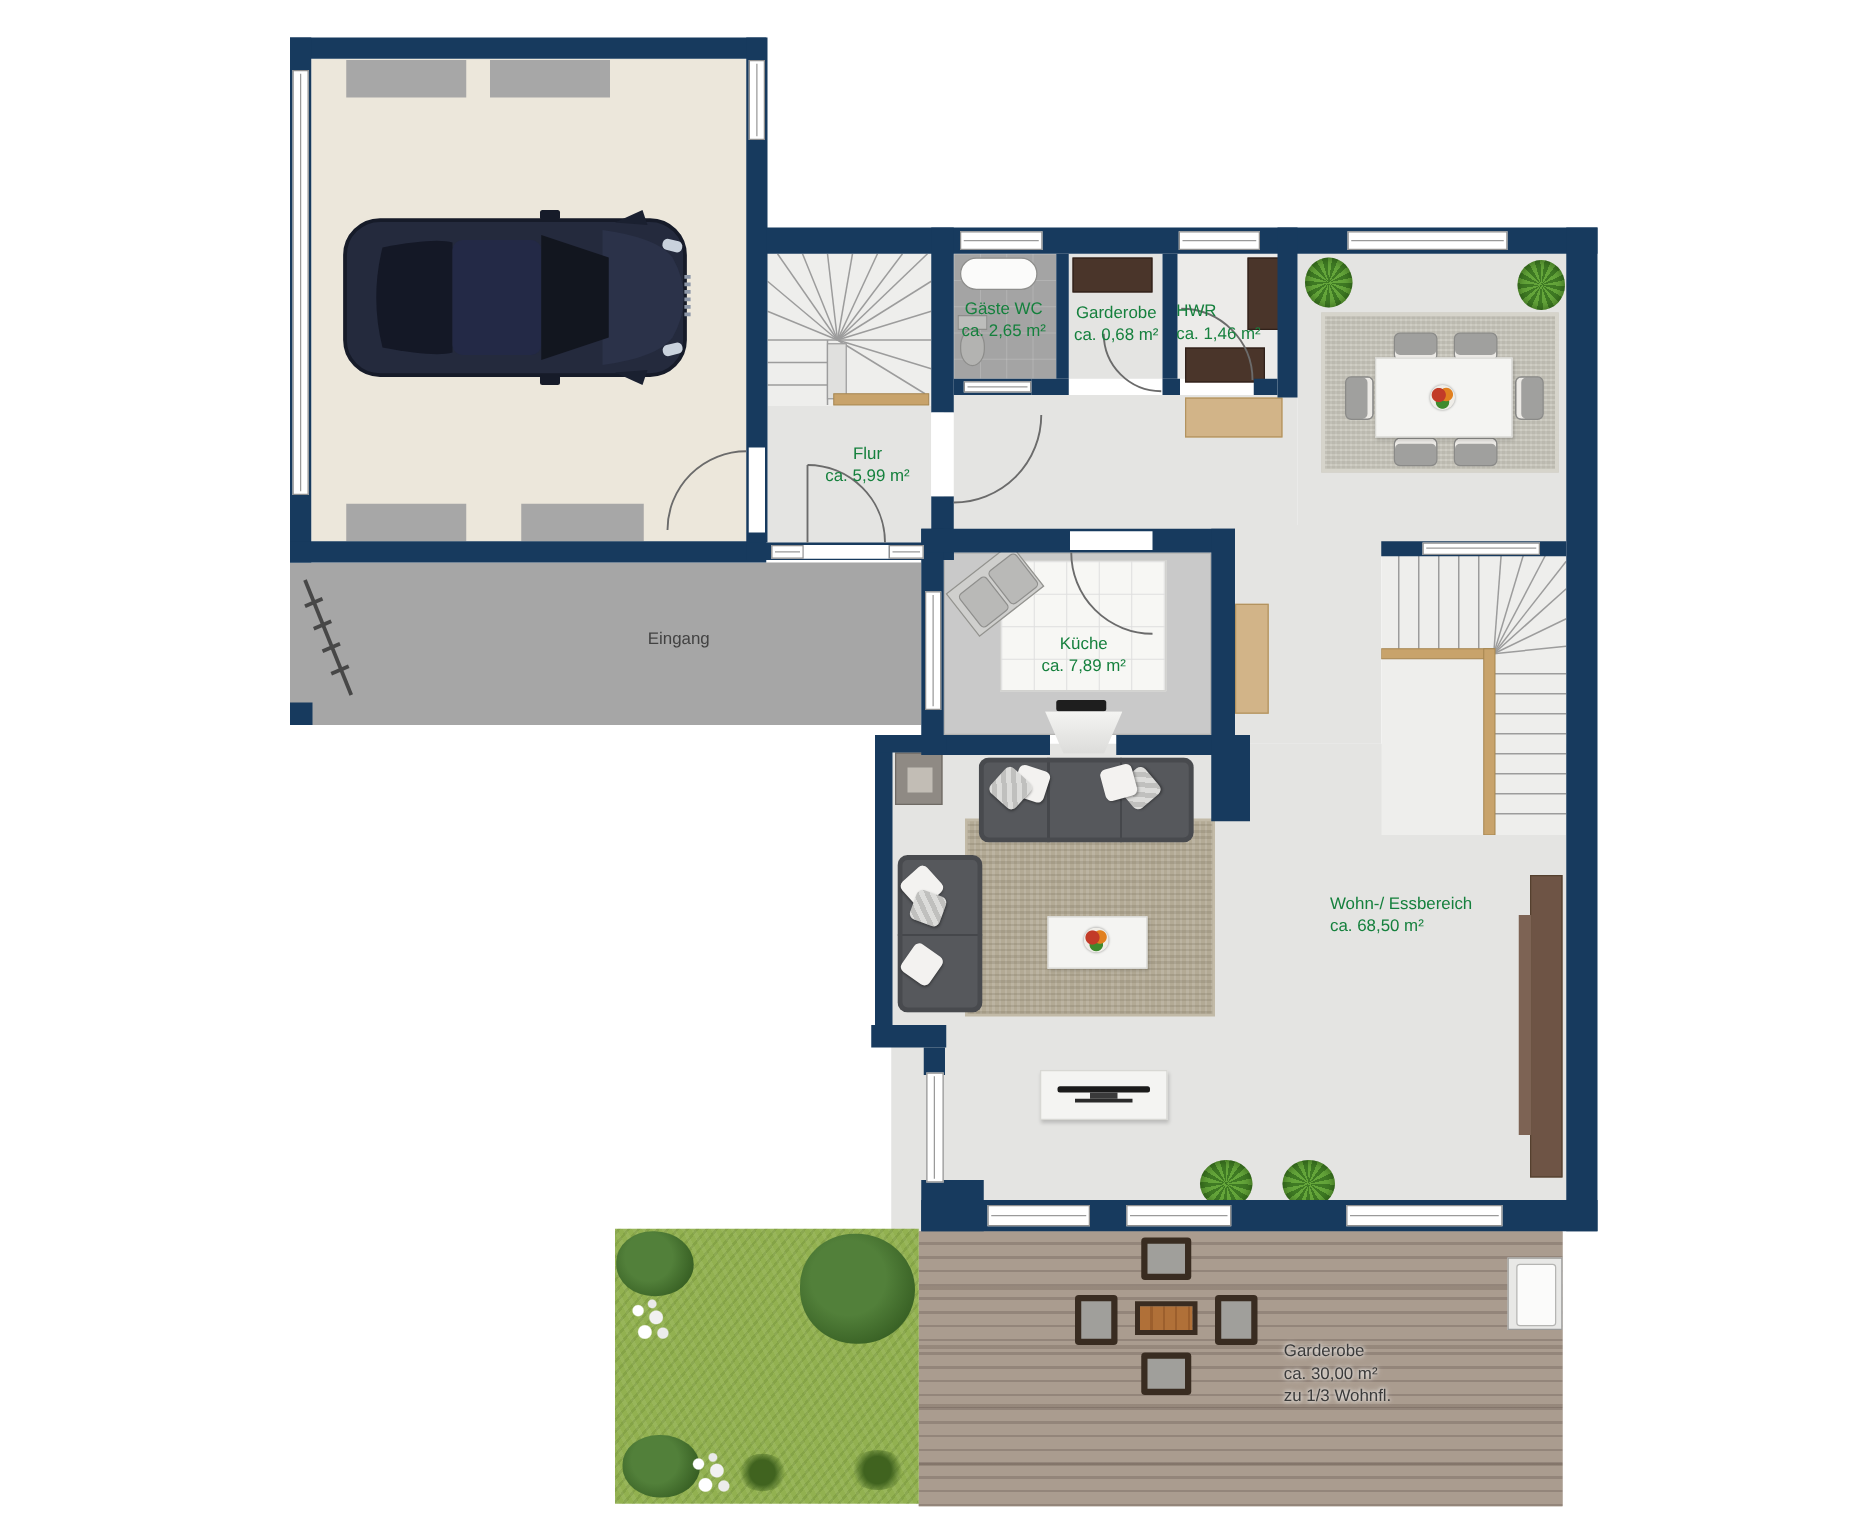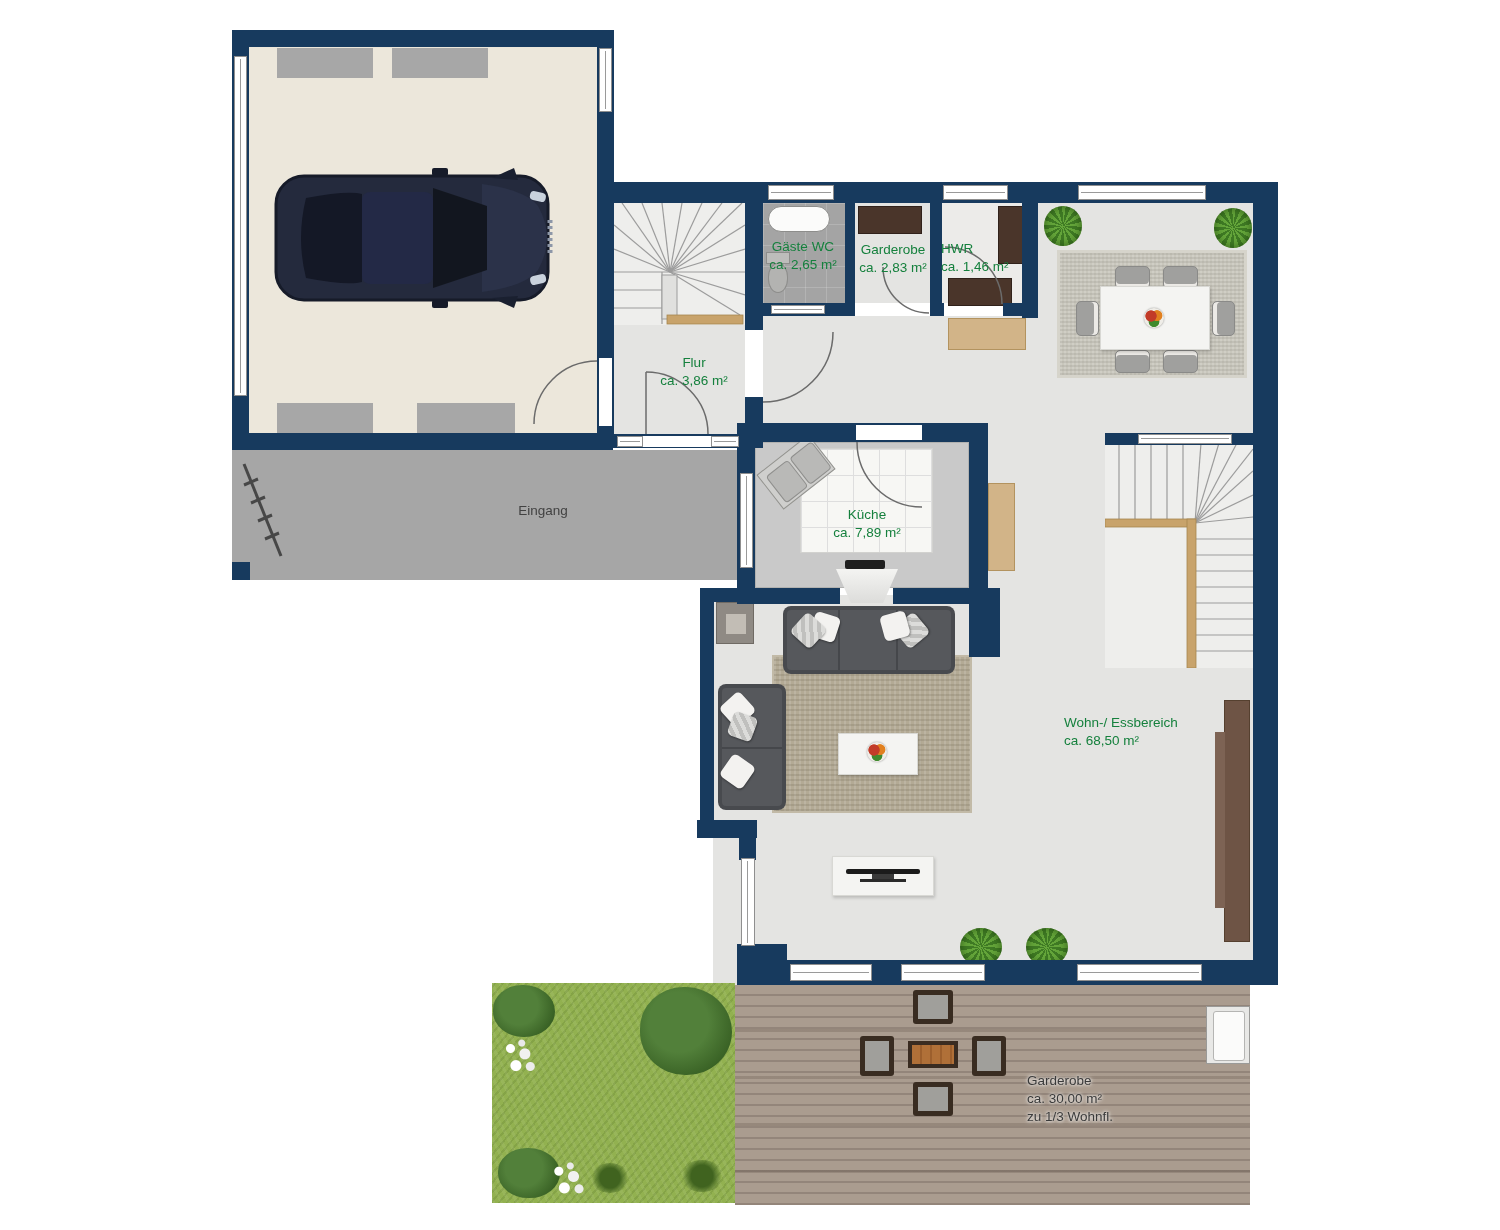--- a/index.html
+++ b/index.html
@@ -288,29 +288,29 @@
       <line x1="265" y1="539" x2="279" y2="533"></line>
     </g>
   </svg>
 
   <div class="lbl center" style="left:803px;top:256px;">
     <span>Gäste WC</span><br>
     <span>ca. 2,65 m²</span>
   </div>
   <div class="lbl center" style="left:893px;top:259px;">
     <span>Garderobe</span><br>
-    <span>ca. 2,83 m²</span>
+    <span>ca. 0,68 m²</span>
   </div>
   <div class="lbl" style="left:941px;top:240px;">
     <span>HWR</span><br>
     <span>ca. 1,46 m²</span>
   </div>
   <div class="lbl center" style="left:694px;top:372px;">
     <span>Flur</span><br>
-    <span>ca. 3,86 m²</span>
+    <span>ca. 5,99 m²</span>
   </div>
   <div class="lbl center" style="left:543px;top:511px;color:#424242;">
     <span>Eingang</span>
   </div>
   <div class="lbl center" style="left:867px;top:524px;">
     <span>Küche</span><br>
     <span>ca. 7,89 m²</span>
   </div>
   <div class="lbl" style="left:1064px;top:714px;">
     <span>Wohn-/ Essbereich</span><br>

